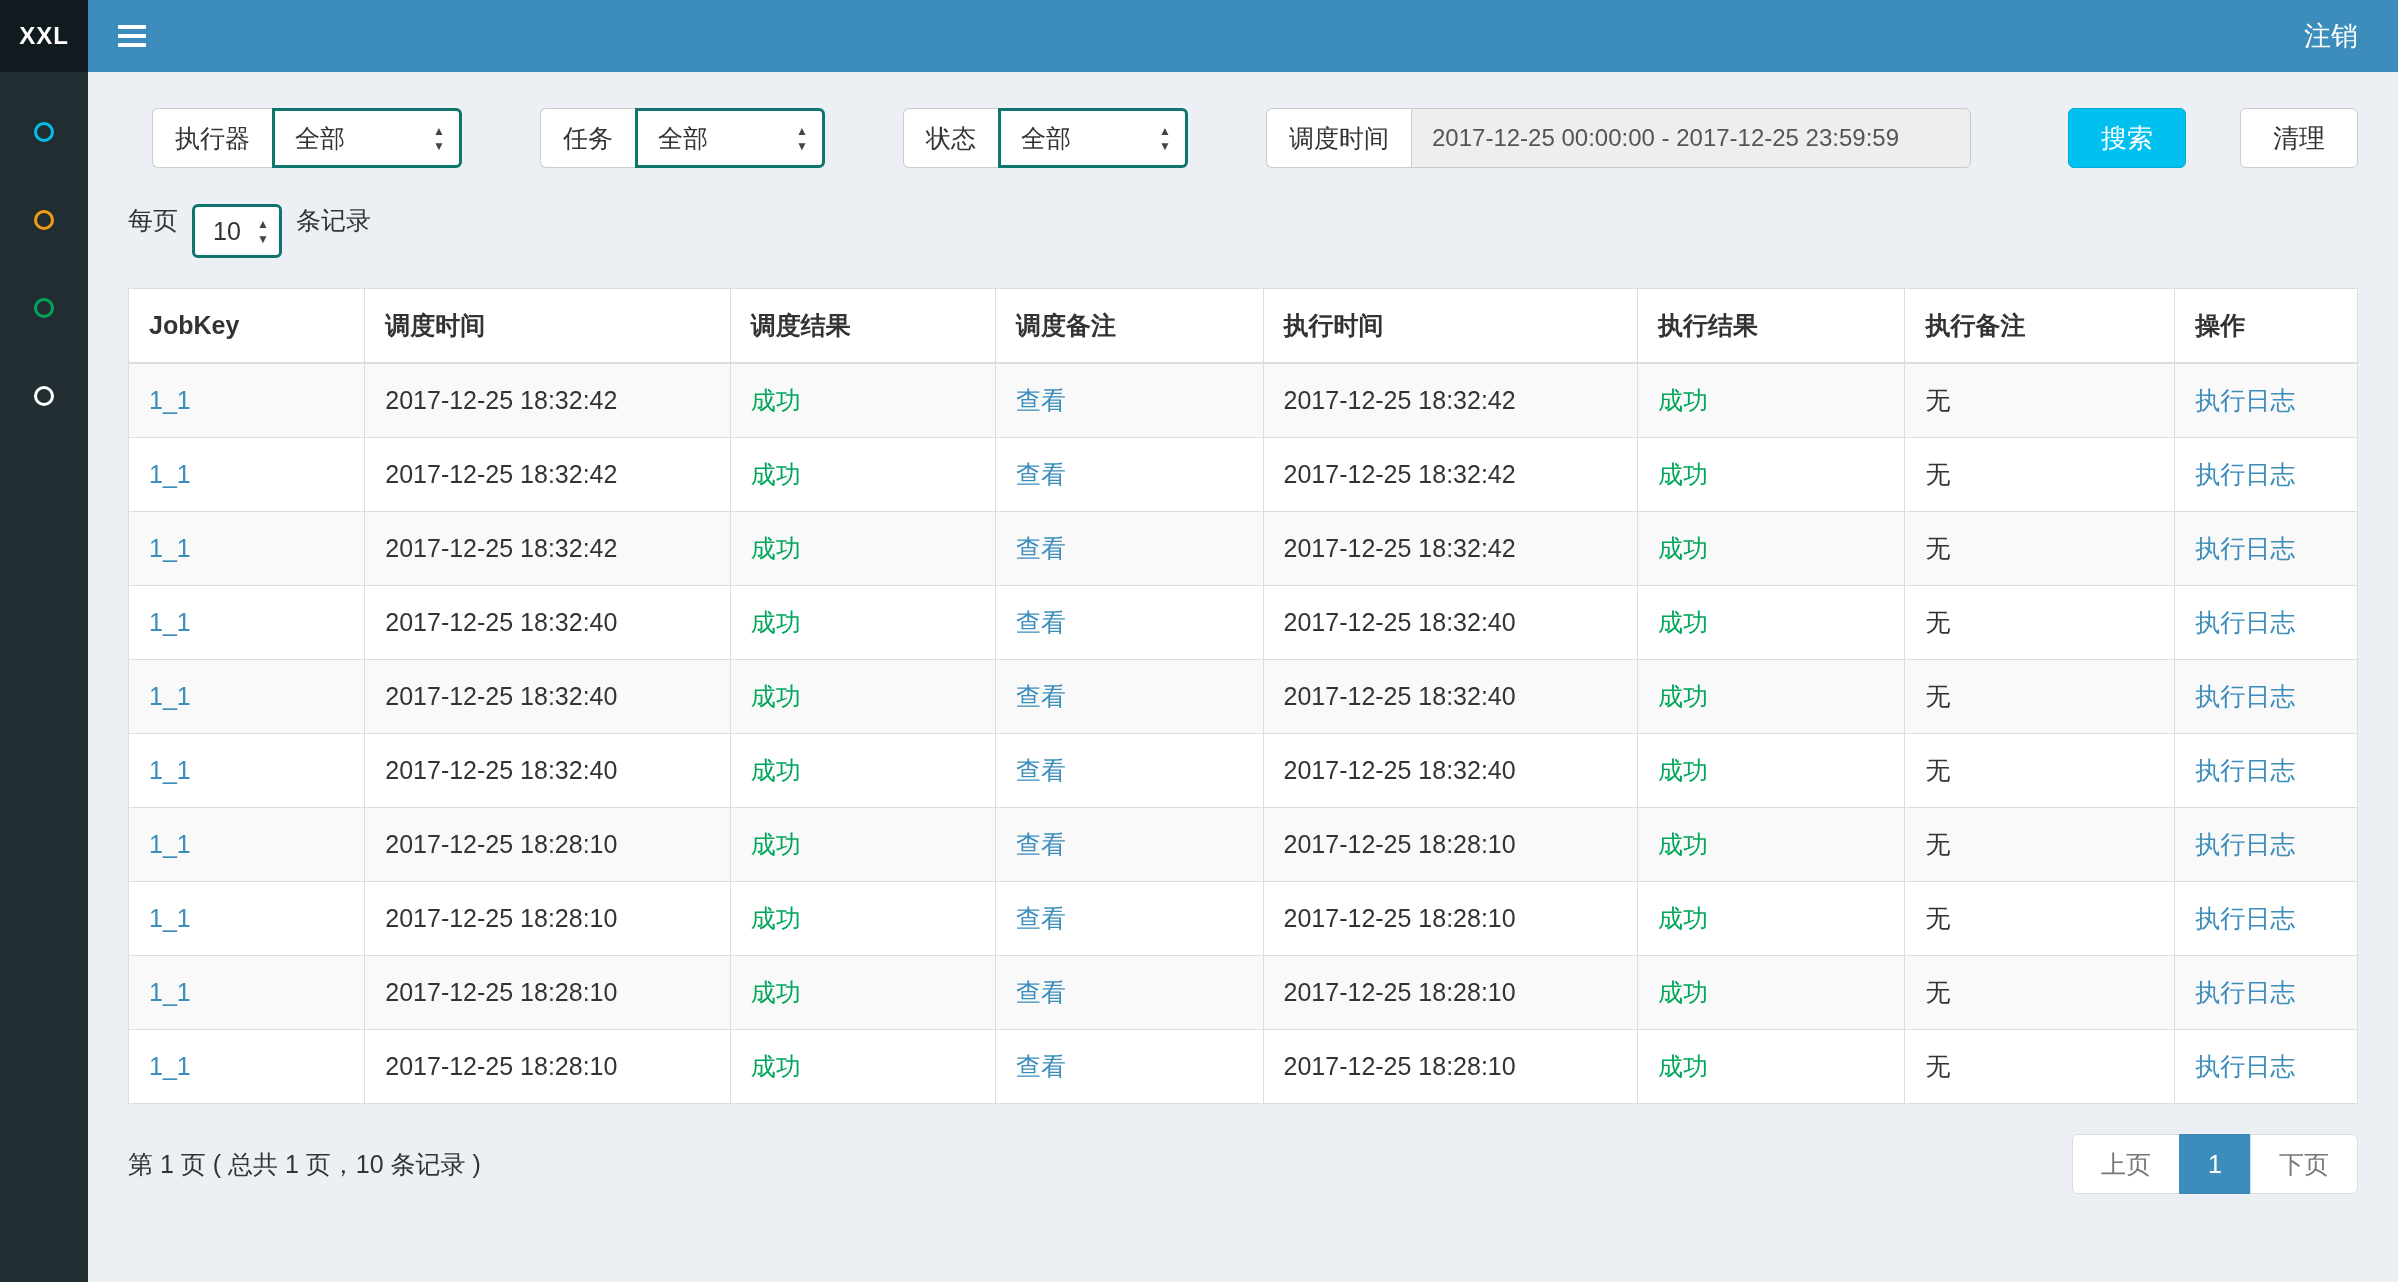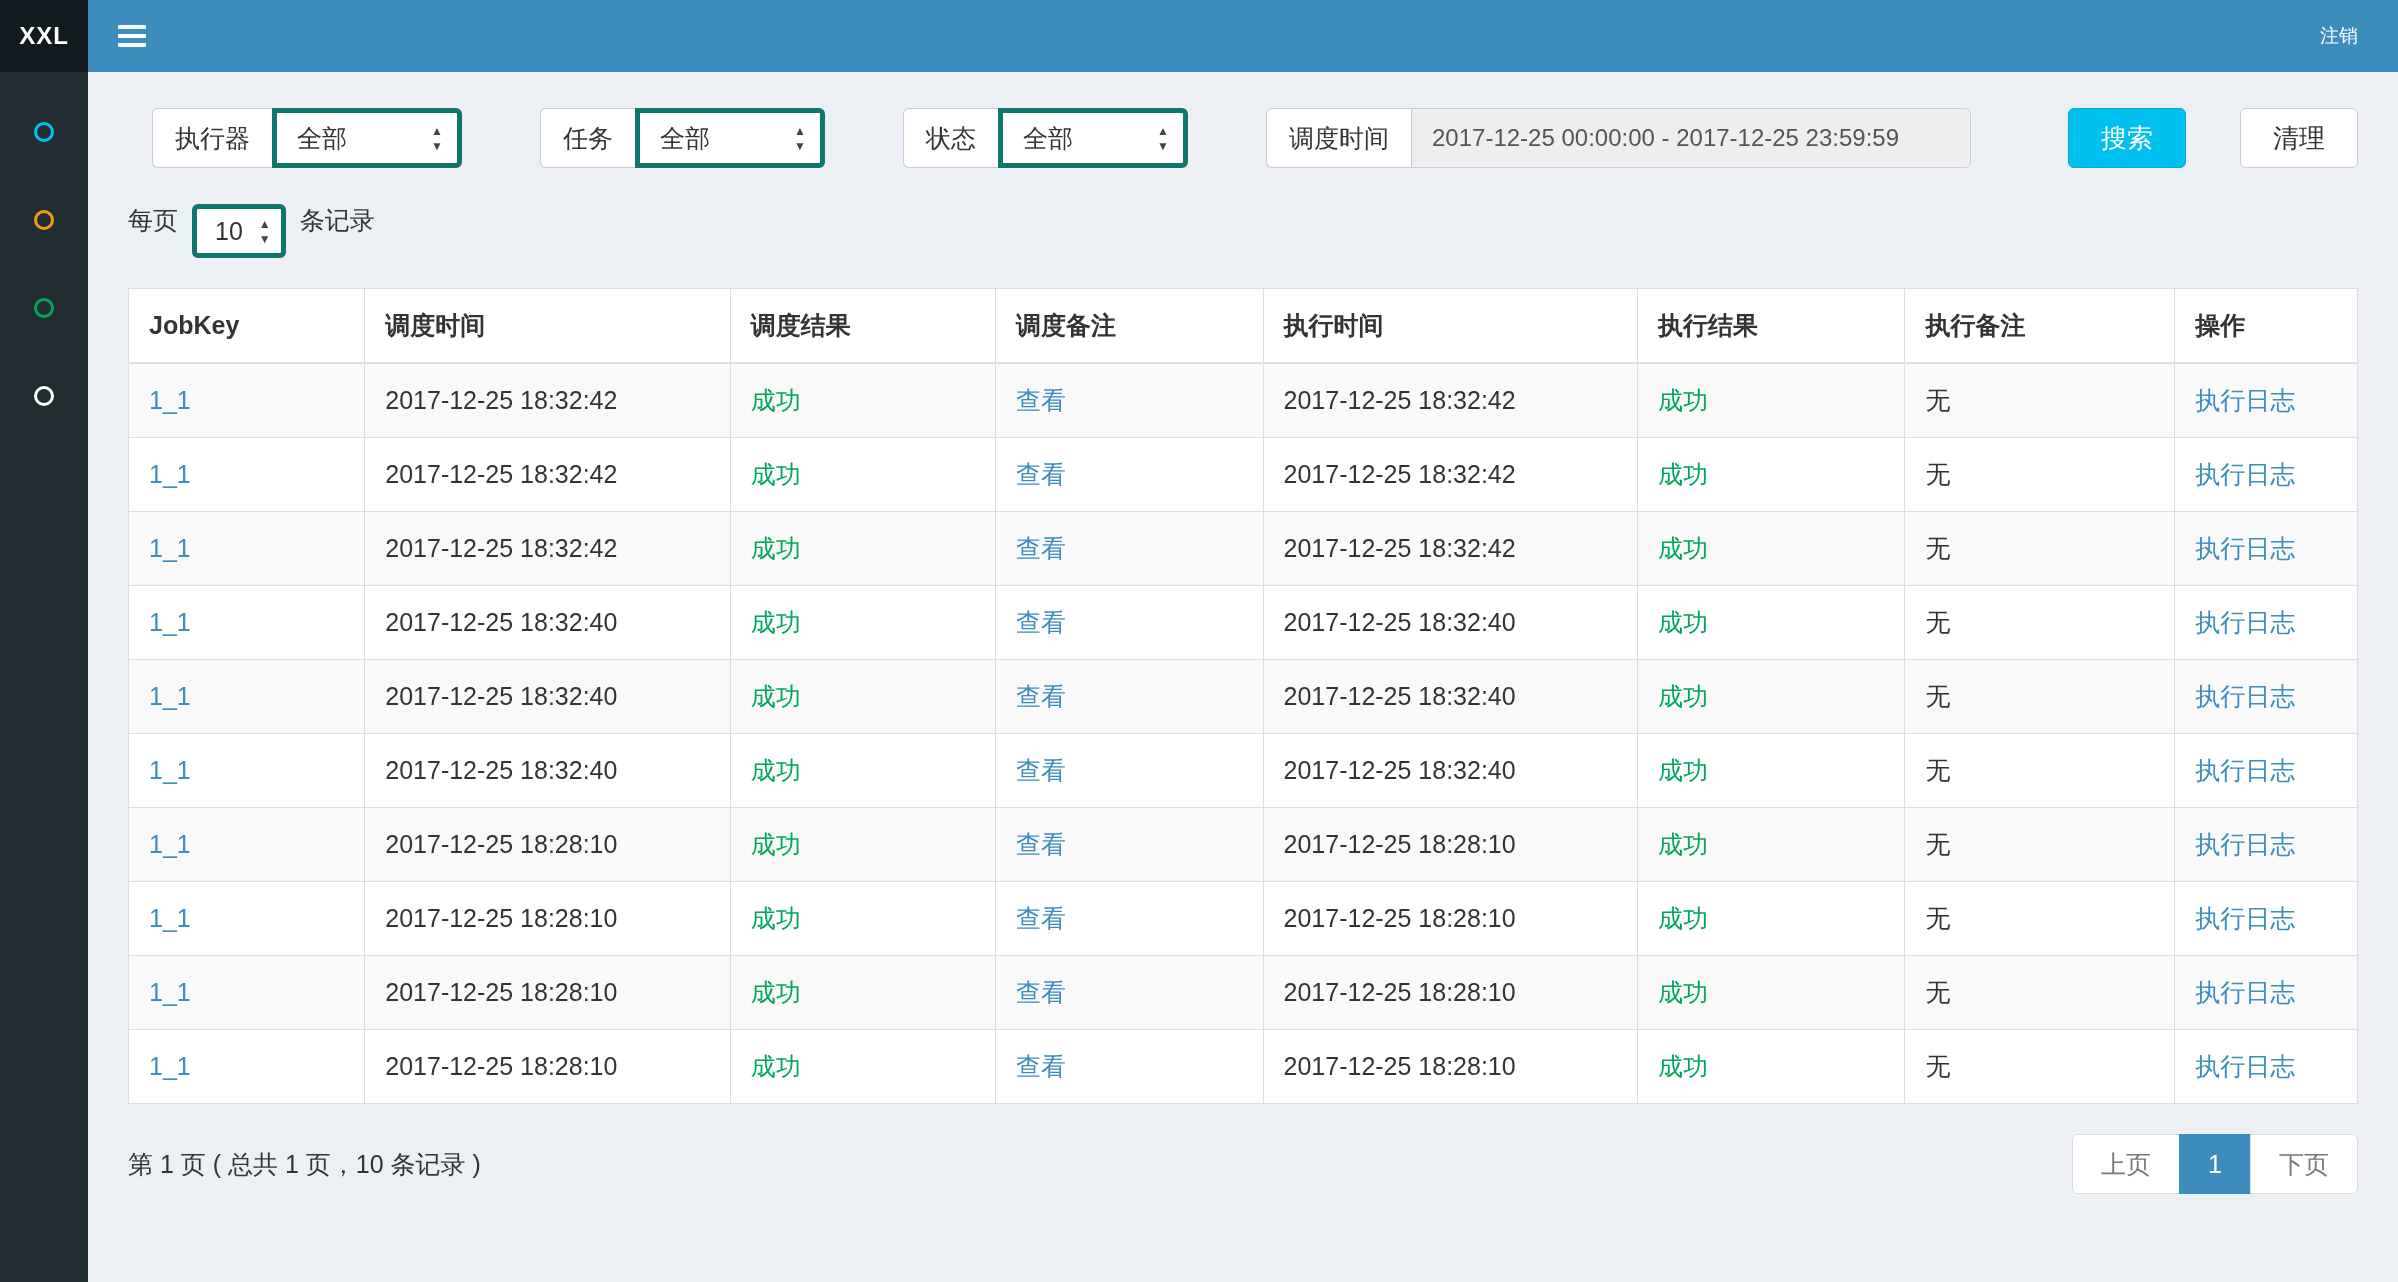--- a/index.html
+++ b/index.html
@@ -14,21 +14,21 @@
   
   .navbar { display: flex; height: 72px; background: #3c8dbc; }
   .logo {
     width: 88px; background: #111a1e; color: #fff;
     display: flex; align-items: center; justify-content: center;
     font-size: 24px; font-weight: bold; letter-spacing: 1px;
   }
   .navbar-main { flex: 1; display: flex; align-items: center; justify-content: space-between; padding-right: 40px; }
   .hamburger { background: transparent; border: none; margin-left: 30px; cursor: pointer; }
   .hamburger .bar { display: block; width: 28px; height: 4px; background: #fff; border-radius: 1px; margin: 5px 0; }
-  .logout { color: #fff; font-size: 19px; text-decoration: none; cursor: pointer; }
+  .logout { color: #fff; font-size: 27px; text-decoration: none; cursor: pointer; }
 
   
   .sidebar { position: absolute; left: 0; top: 72px; bottom: 0; width: 88px; background: #222d32; }
   .sidebar ul { list-style: none; padding-top: 16px; }
   .sidebar-item { height: 88px; display: flex; align-items: center; justify-content: center; cursor: pointer; }
   .circle-icon { width: 20px; height: 20px; border: 3px solid #fff; border-radius: 50%; }
 
   
   .content { margin-left: 88px; padding: 36px 40px 0 40px; }
 
@@ -39,21 +39,21 @@
   
   .filters { display: flex; align-items: center; gap: 54px; margin-bottom: 36px; }
   .input-group { display: flex; align-items: stretch; height: 60px; }
   .addon {
     display: flex; align-items: center; padding: 0 22px;
     background: #fff; border: 1px solid #ccc; border-right: none;
     border-radius: 6px 0 0 6px; font-size: 25px; white-space: nowrap; margin-left: 24px;
   }
   .select {
     display: flex; align-items: center; justify-content: space-between; gap: 16px;
-    background: #fff; border: 5px solid #0f766e; border-radius: 0 6px 6px 0;
+    background: #fff; border: 3px solid #0f766e; border-radius: 0 6px 6px 0;
     padding: 0 14px 0 20px; min-width: 190px; font-size: 25px; cursor: pointer;
   }
   .select.standalone { border-radius: 6px; min-width: 90px; height: 54px; padding: 0 10px 0 18px; }
   .arrows { display: flex; flex-direction: column; line-height: 1; gap: 3px; }
   .arrows i { font-style: normal; font-size: 12px; color: #444; }
   .time-input {
     width: 560px; background: #eee; border: 1px solid #ccc; border-radius: 0 6px 6px 0;
     color: #555; font-size: 24px; padding: 0 20px; font-family: "Liberation Sans", "DejaVu Sans", sans-serif;
   }
   .btn {

